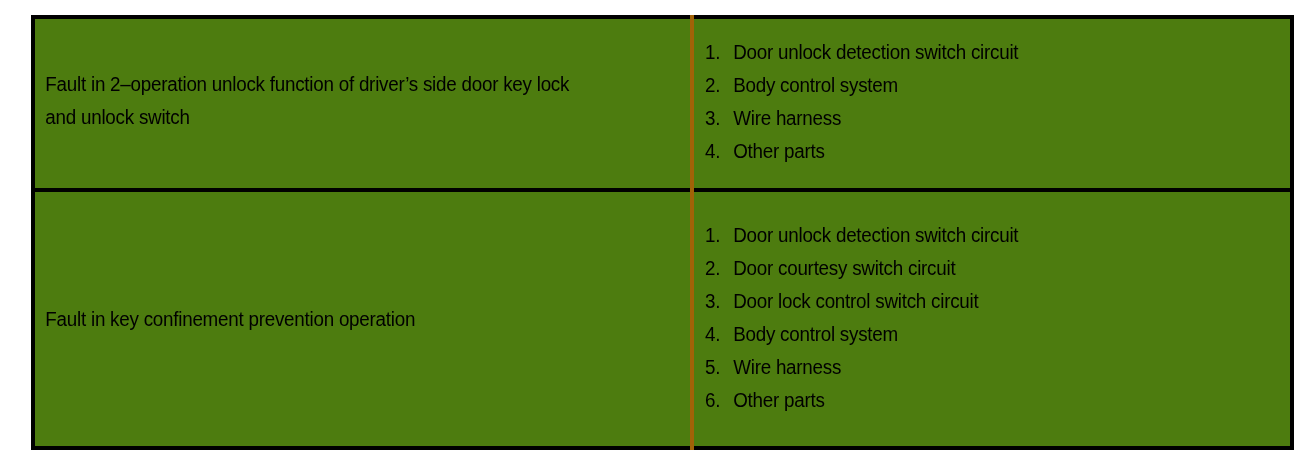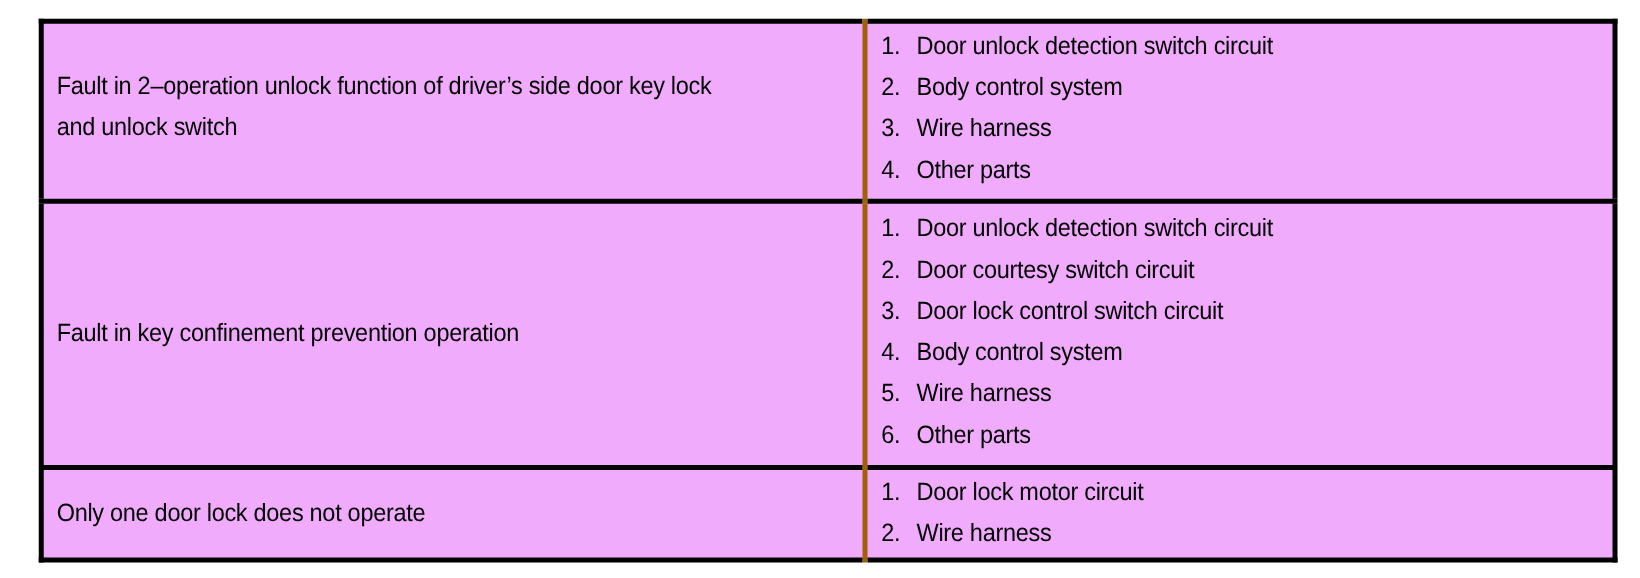--- a/index.html
+++ b/index.html
@@ -37,21 +37,21 @@
   }
 
   .fault-table tr + tr > td {
     border-top: 4px solid #000000;
   }
 
   .fault-table td {
     padding: 0;
     margin: 0;
     vertical-align: middle;
-    background: #f0abfc;
+    background: #4d7c0f;
   }
 
   td.symptom-cell {
     width: 655px;
     border-right: 4px solid #a16207;
   }
   td.causes-cell {
     width: 596px;
   }
 
@@ -151,32 +151,17 @@
             <li class="cause-item">
               <span class="cause-num">5.</span><span class="cause-label">Wire harness</span>
             </li>
             <li class="cause-item">
               <span class="cause-num">6.</span><span class="cause-label">Other parts</span>
             </li>
           </ul>
         </td>
       </tr>
 
-      <tr class="row-3">
-        <td class="symptom-cell">
-          <span class="symptom-text">Only one door lock does not operate</span>
-        </td>
-        <td class="causes-cell">
-          <ul class="causes-list">
-            <li class="cause-item">
-              <span class="cause-num">1.</span><span class="cause-label">Door lock motor circuit</span>
-            </li>
-            <li class="cause-item">
-              <span class="cause-num">2.</span><span class="cause-label">Wire harness</span>
-            </li>
-          </ul>
-        </td>
-      </tr>
 
     </tbody>
   </table>
 
 </div>
 
 </body></html>

